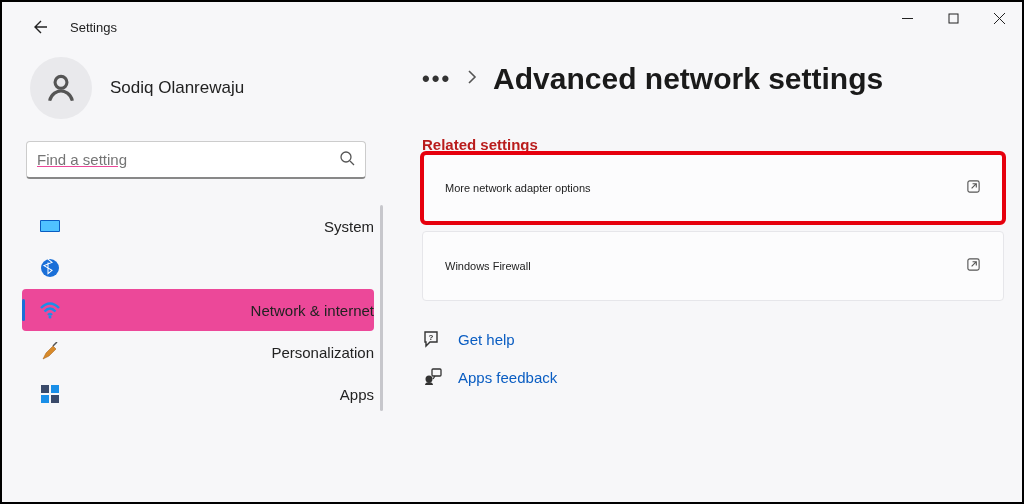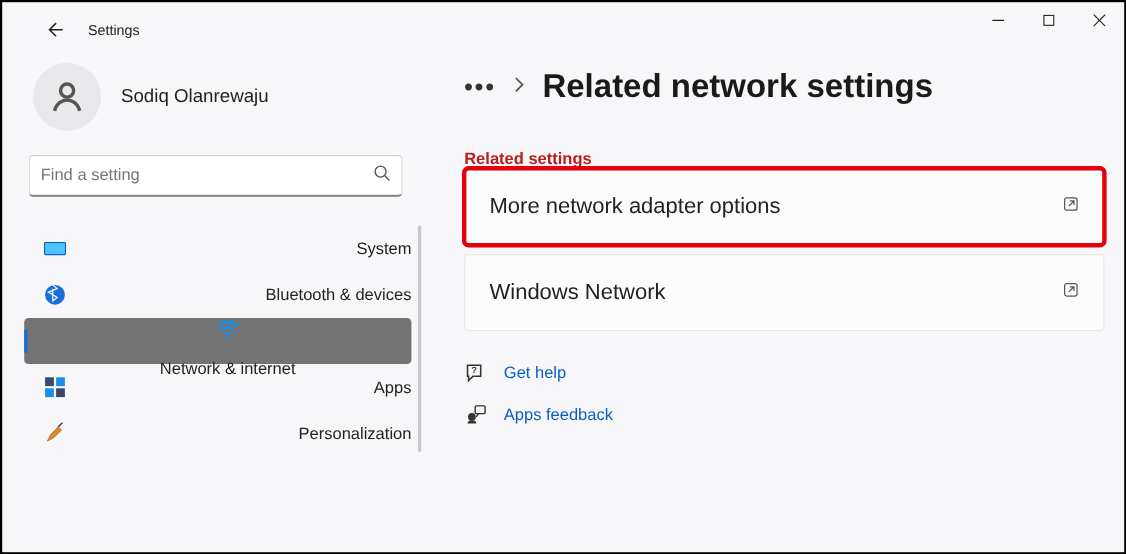--- a/index.html
+++ b/index.html
@@ -21,21 +21,21 @@
   }
   .tb-btn {
     width: 46px; height: 32px;
     display: flex; align-items: center; justify-content: center;
     color: #222;
   }
   .tb-btn svg { width: 11px; height: 11px; }
   
   .app-header {
     position: absolute;
-    top: 0; left: 10px;
+    top: 0; left: 0;
     height: 50px;
     display: flex; align-items: center;
     gap: 22px;
     padding-left: 28px;
     font-size: 13px;
     color: #222;
   }
   .back-arrow {
     width: 18px; height: 18px;
     display: flex; align-items: center; justify-content: center;
@@ -65,21 +65,21 @@
     border: 1px solid #ccc;
     border-bottom: 2px solid #888;
     border-radius: 4px;
     display: flex; align-items: center;
     padding: 0 10px;
     margin-left: 4px;
     margin-bottom: 26px;
   }
   .search-box input {
     border: none; outline: none; flex: 1;
-    font-size: 15px; color: #7f1d1d; background: transparent;
+    font-size: 15px; color: #ec4899; background: transparent; text-decoration: underline;
   }
   .nav-list {
     list-style: none;
     width: 352px;
     position: relative;
   }
   .nav-scrollbar {
     position: absolute;
     left: 358px; top: 0;
     width: 3px; height: 206px;
@@ -90,22 +90,21 @@
     height: 42px;
     display: flex; align-items: center;
     gap: 18px;
     padding-left: 18px;
     border-radius: 4px;
     font-size: 15px; color: #222;
     position: relative;
     justify-content: space-between;
   }
   .nav-item.selected {
-    background: #737373;
-    flex-direction: column;
+    background: #ec4899;
   }
   .nav-item.selected::before {
     content: "";
     position: absolute;
     left: 0; top: 10px;
     width: 3px; height: 22px;
     background: #1a6fd8;
     border-radius: 3px;
   }
   .nav-icon {
@@ -141,21 +140,21 @@
   .card {
     background: #fcfcfd;
     border: 1px solid #e6e6ea;
     border-radius: 4px;
     height: 70px;
     display: flex; align-items: center;
     padding: 0 22px;
     justify-content: space-between;
     margin-bottom: 8px;
   }
-  .card-label { font-size: 20px; color: #222; }
+  .card-label { font-size: 11px; color: #222; }
   .card.highlight {
     outline: 4px solid #e6000d;
     outline-offset: -2px;
   }
   .open-icon svg { width: 15px; height: 15px; }
   .help-links {
     margin-top: 28px;
     display: flex; flex-direction: column; gap: 18px;
   }
   .help-link {
@@ -229,84 +228,83 @@
       <span>System</span>
     </li>
 
     <li class="nav-item">
       <span class="nav-icon">
         <svg width="20" height="20" viewBox="0 0 20 20">
             <circle cx="10" cy="10" r="9" fill="#1a6fd8"></circle>
             <path d="M10 3v14l5-4-10-6 10-4-5-4" fill="none" stroke="#fff" stroke-width="1.3" transform="translate(0 2) scale(0.8)"></path>
           </svg>
       </span>
-      <span>Bluetooth &amp; devices</span>
     </li>
 
     <li class="nav-item selected">
       <span class="nav-icon">
         <svg width="20" height="20" viewBox="0 0 20 20">
             <path d="M1 8 Q10 -1 19 8" fill="none" stroke="#1a8fe8" stroke-width="2.4"></path>
             <path d="M4.5 11.5 Q10 5.5 15.5 11.5" fill="none" stroke="#1a8fe8" stroke-width="2.4"></path>
             <path d="M8 15 Q10 13 12 15" fill="none" stroke="#1a8fe8" stroke-width="2.4"></path>
             <circle cx="10" cy="17" r="1.5" fill="#1a8fe8"></circle>
           </svg>
       </span>
       <span>Network &amp; internet</span>
     </li>
 
     <li class="nav-item">
       <span class="nav-icon">
         <svg width="20" height="20" viewBox="0 0 20 20">
+            <path d="M3 17 L6 11 L13 4 L16 7 L9 14 Z" fill="#d88a2a" stroke="#a05a10" stroke-width="0.5"></path>
+            <path d="M13 4 L17 0" stroke="#555" stroke-width="1.5"></path>
+          </svg>
+      </span>
+      <span>Personalization</span>
+    </li>
+
+    <li class="nav-item">
+      <span class="nav-icon">
+        <svg width="20" height="20" viewBox="0 0 20 20">
             <rect x="1" y="1" width="8" height="8" fill="#3a4a6a"></rect>
             <rect x="11" y="1" width="8" height="8" fill="#1a8fe8"></rect>
             <rect x="1" y="11" width="8" height="8" fill="#1a8fe8"></rect>
             <rect x="11" y="11" width="8" height="8" fill="#3a4a6a"></rect>
           </svg>
       </span>
       <span>Apps</span>
-    </li>
-
-    <li class="nav-item">
-      <span class="nav-icon">
-        <svg width="20" height="20" viewBox="0 0 20 20">
-            <path d="M3 17 L6 11 L13 4 L16 7 L9 14 Z" fill="#d88a2a" stroke="#a05a10" stroke-width="0.5"></path>
-            <path d="M13 4 L17 0" stroke="#555" stroke-width="1.5"></path>
-          </svg>
-      </span>
-      <span>Personalization</span>
     </li>
   </ul>
 </div>
 
 <div class="main">
   <div class="breadcrumb">
     <span class="bc-ellipsis">•••</span>
     <span class="bc-chevron">
       <svg width="10" height="14" viewBox="0 0 10 14">
           <path d="M2 1 L8 7 L2 13" fill="none" stroke="#555" stroke-width="1.6"></path>
         </svg>
     </span>
-    <span class="page-title">Related network settings</span>
+    <span class="page-title">Advanced network settings</span>
   </div>
 
   <div class="section-header">Related settings</div>
 
   <div class="card highlight">
     <span class="card-label">More network adapter options</span>
     <span class="open-icon">
       <svg viewBox="0 0 16 16">
           <rect x="2" y="2" width="12" height="12" rx="2" fill="none" stroke="#555" stroke-width="1.2"></rect>
           <path d="M7 5h4v4 M11 5 L6 10" fill="none" stroke="#555" stroke-width="1.2"></path>
         </svg>
     </span>
   </div>
 
   <div class="card">
-    <span class="card-label">Windows Network</span>
+    <span class="card-label">Windows Firewall</span>
     <span class="open-icon">
       <svg viewBox="0 0 16 16">
           <rect x="2" y="2" width="12" height="12" rx="2" fill="none" stroke="#555" stroke-width="1.2"></rect>
           <path d="M7 5h4v4 M11 5 L6 10" fill="none" stroke="#555" stroke-width="1.2"></path>
         </svg>
     </span>
   </div>
 
   <div class="help-links">
     <div class="help-link">

